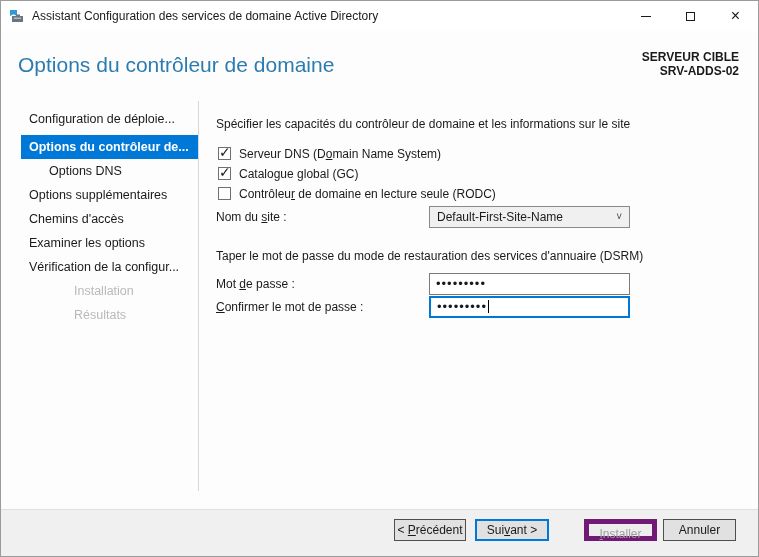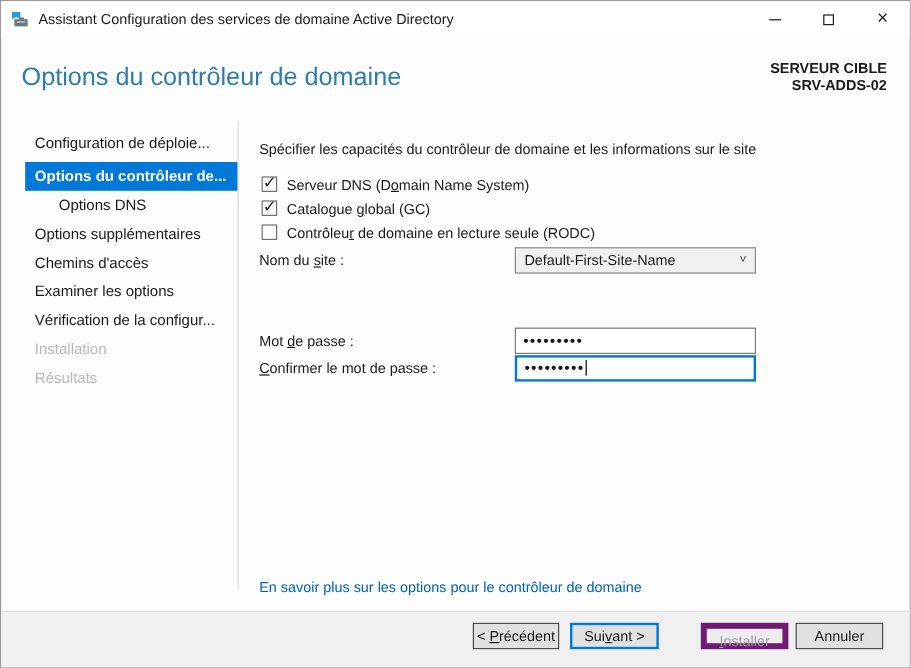--- a/index.html
+++ b/index.html
@@ -27,21 +27,21 @@
 
   
   .page-title{position:absolute;left:17px;top:52px;font-size:21px;font-weight:300;color:var(--header_blue);}
   .target-server{position:absolute;right:19px;top:49px;text-align:right;font-size:12px;font-weight:bold;color:#1a1a1a;line-height:14px;}
 
   
   .nav{position:absolute;left:20px;top:106px;width:177px;}
   .nav-item{position:absolute;left:0;width:177px;height:24px;line-height:24px;font-size:12.5px;color:var(--text);padding-left:8px;white-space:nowrap;cursor:default;}
   .nav-item.indent{padding-left:28px;}
   .nav-item.selected{background:var(--accent);color:#fff;font-weight:bold;}
-  .nav-item.disabled{color:#b9b9b9;}
+  .nav-item.disabled{color:#b9b9b9;margin-left:45px;}
   .vdivider{position:absolute;left:197px;top:100px;width:1px;height:390px;background:#d9d9d9;}
 
   
   .intro{position:absolute;left:215px;top:116px;font-size:12px;color:var(--text);}
   .cbrow{position:absolute;left:217px;height:20px;font-size:12px;color:var(--text);}
   .cb{position:relative;display:inline-block;width:13px;height:13px;border:1px solid #707070;background:#fff;vertical-align:-2px;margin-right:8px;}
   .cb[data-checked="true"]::after{content:"✓";position:absolute;left:0px;top:-4px;font-size:14px;font-weight:bold;color:#1a1a1a;}
   .accel{text-decoration:underline;}
   .fieldlabel{position:absolute;left:215px;font-size:12px;color:var(--text);}
   .combo{position:absolute;left:428px;top:205px;width:201px;height:22px;background:#f0f0f0;border:1px solid #8a8a8a;font-size:12px;color:var(--text);line-height:20px;padding-left:7px;}
@@ -115,28 +115,28 @@
   <div class="cbrow" style="top:186px">
     <span class="cb" data-checked="false"></span><span><span>Contrôleu</span><span class="accel">r</span><span> de domaine en lecture seule (RODC)</span></span>
   </div>
 
   <div class="fieldlabel" style="top:209px"><span>Nom du </span><span class="accel">s</span><span>ite :</span></div>
   <div class="combo">
     <span>Default-First-Site-Name</span>
     <span class="chev">˅</span>
   </div>
 
+  <div class="fieldlabel" style="top:248px">Taper le mot de passe du mode de restauration des services d'annuaire (DSRM)</div>
 
   <div class="fieldlabel" style="top:276px"><span>Mot </span><span class="accel">d</span><span>e passe :</span></div>
   <div class="pwfield" style="top:272px"><span>•••••••••</span></div>
 
   <div class="fieldlabel" style="top:299px"><span></span><span class="accel">C</span><span>onfirmer le mot de passe :</span></div>
   <div class="pwfield focused" style="top:295px"><span>•••••••••</span><span class="caret"></span></div>
 
-  <div class="learnlink">En savoir plus sur les options pour le contrôleur de domaine</div>
 
   <div class="footer">
     <div class="btn btn-prev"><span>&lt; </span><span class="accel">P</span><span>récédent</span></div>
     <div class="btn btn-next"><span>Sui</span><span class="accel">v</span><span>ant &gt;</span></div>
     <div class="btn btn-install"><span></span><span class="accel">I</span><span>nstaller</span></div>
     <div class="btn btn-cancel"><span>Annuler</span><span class="accel"></span><span></span></div>
   </div>
 
 </div>
 

